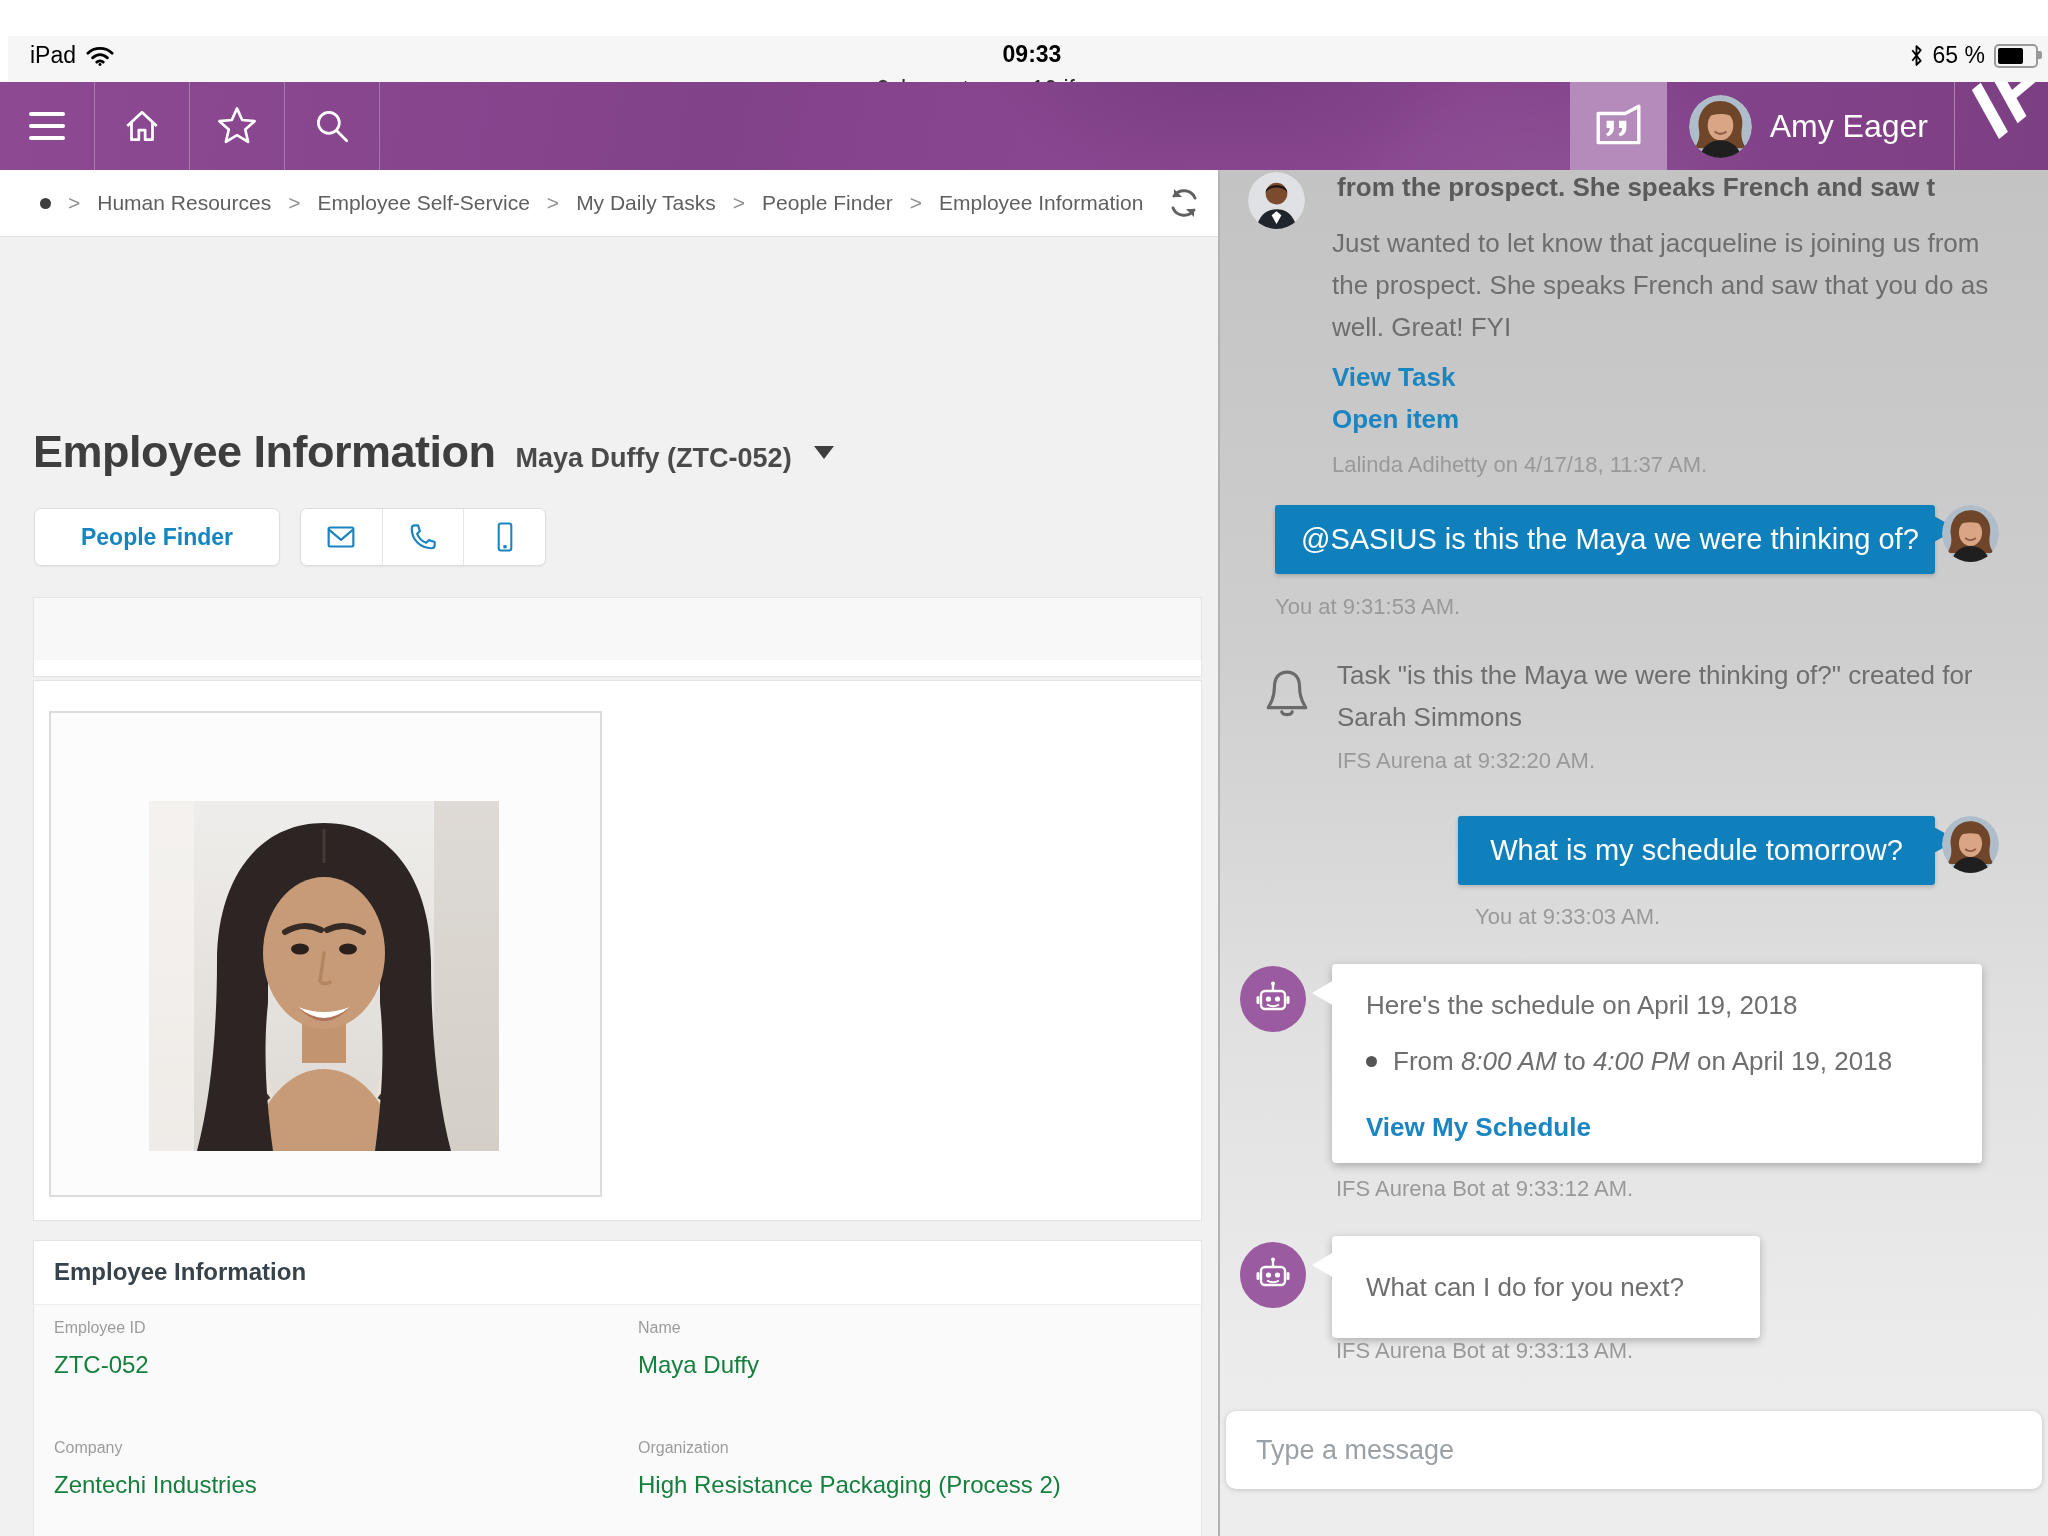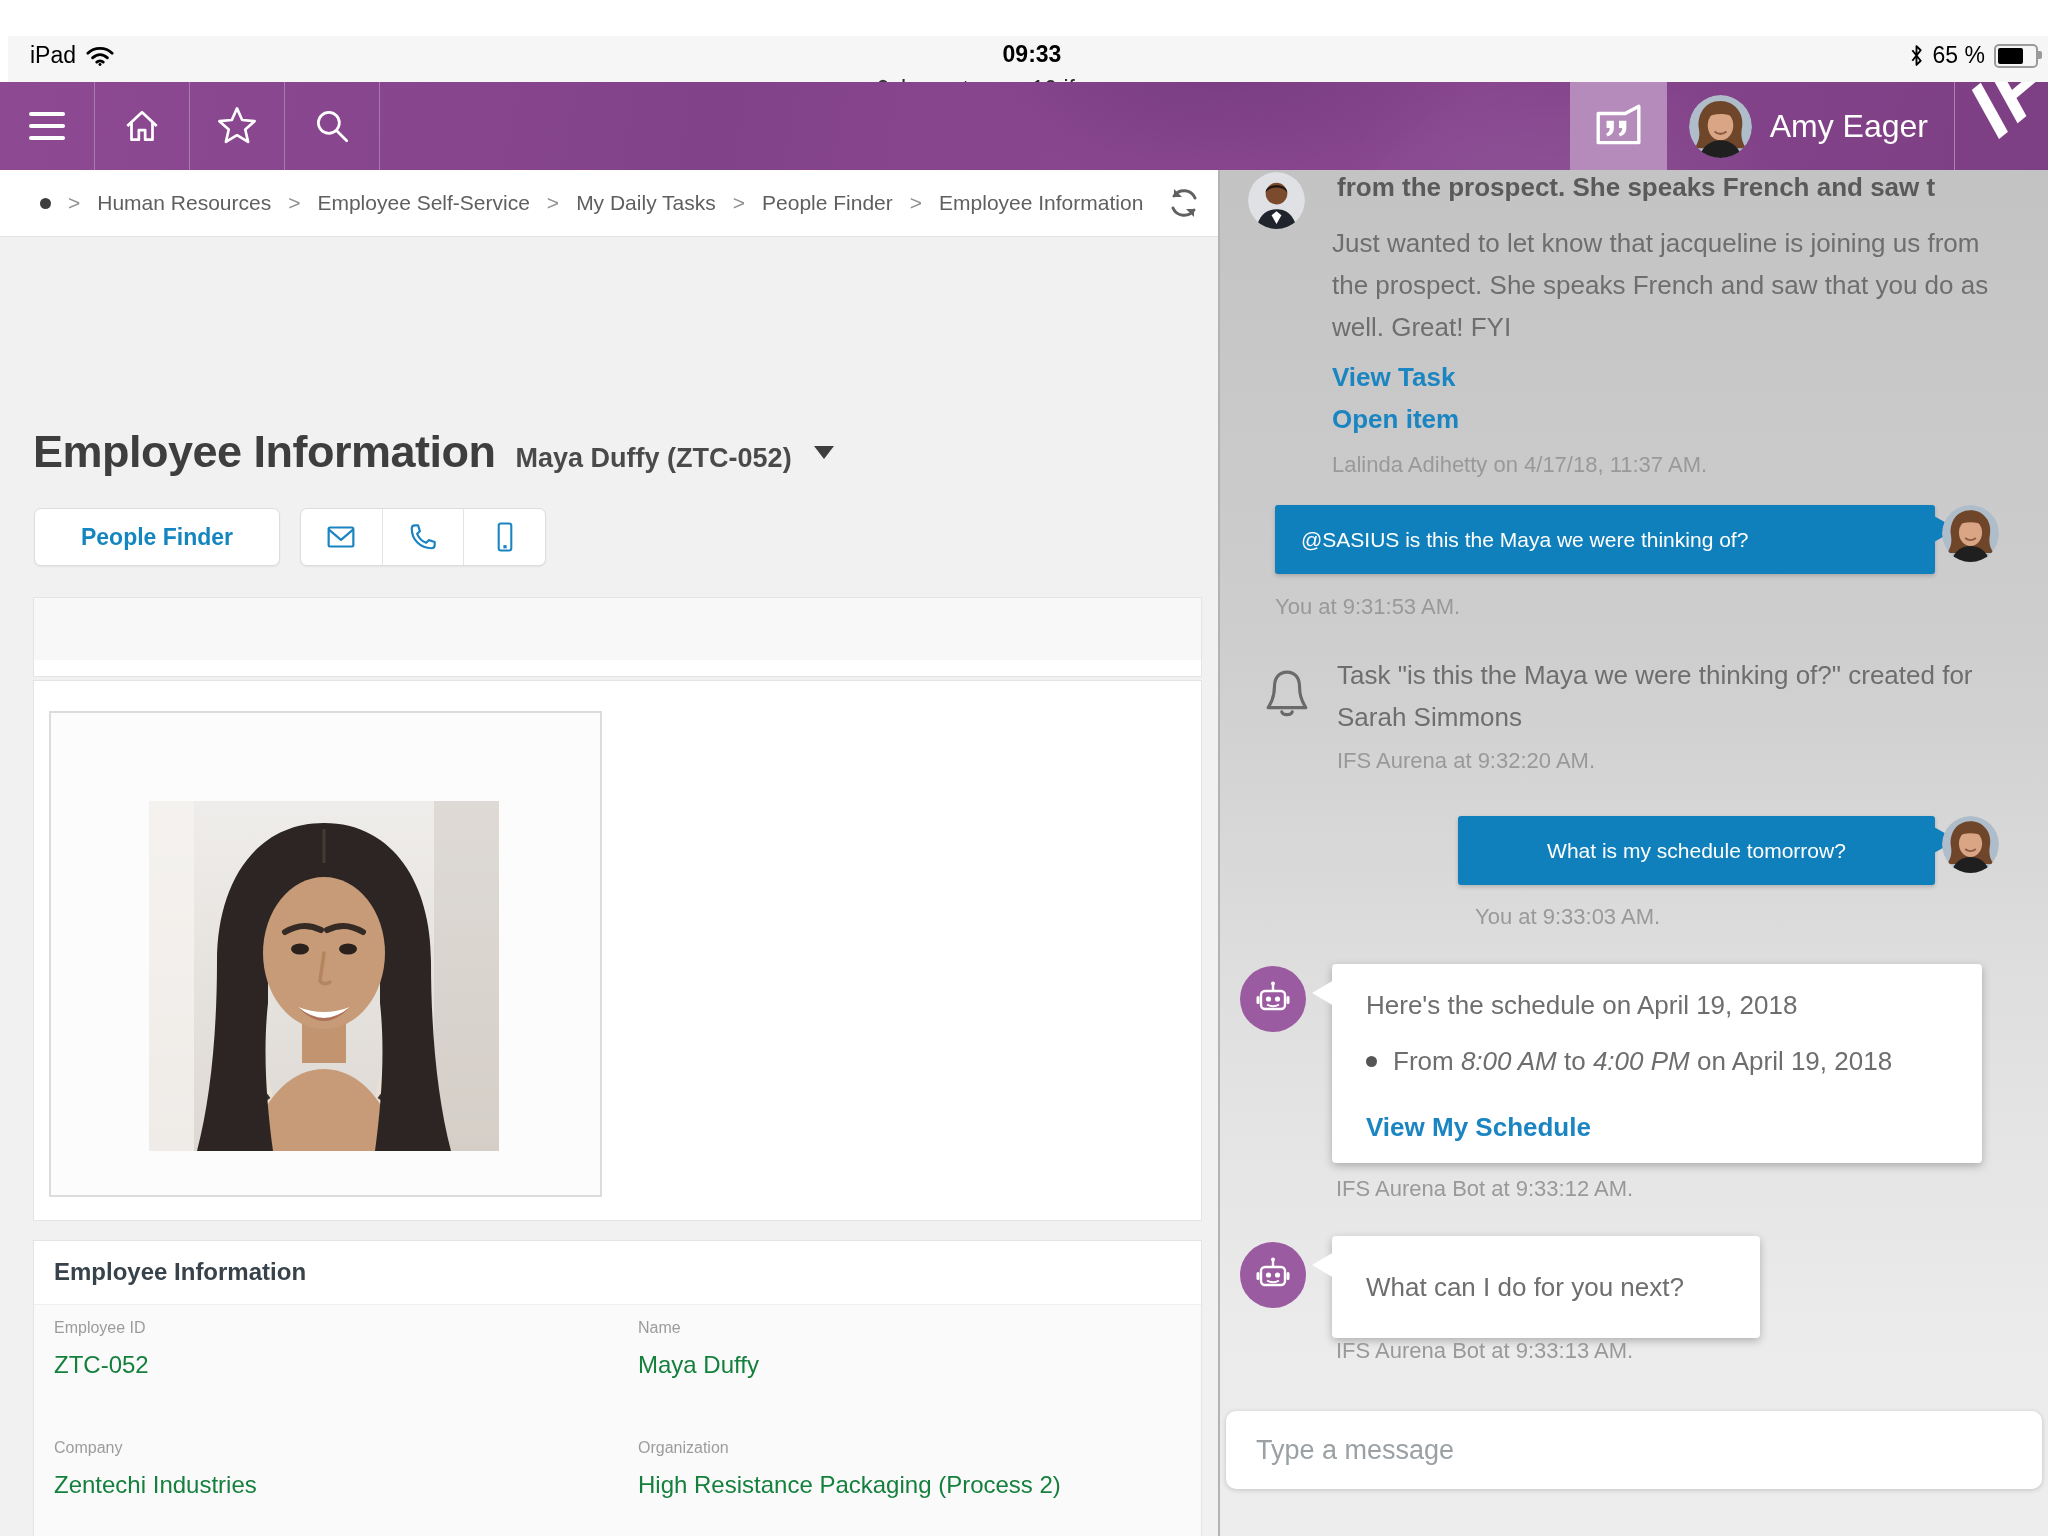--- a/index.html
+++ b/index.html
@@ -74,21 +74,21 @@
 
   
   .chat{position:absolute;left:1218px;top:170px;width:830px;height:1366px;border-left:2px solid #b3b3b3;box-sizing:border-box;overflow:hidden;
     background:linear-gradient(180deg,#c3c3c3,#cecece 35%,#e0e0e0 62%,#ebebeb 85%,#ededed);}
   .chat .abs{position:absolute;}
   .avatar-chat{width:57px;height:57px;border-radius:50%;overflow:hidden;}
   .msg-text{font-size:26px;line-height:42px;color:#6e6e6e;}
   .msg-trunc{font-weight:bold;color:#5a5a5a;white-space:nowrap;overflow:hidden;}
   .chat-link{display:block;font-size:26px;line-height:42px;font-weight:bold;color:#1b85c2;cursor:pointer;text-decoration:none;}
   .meta{font-size:22px;color:#999;line-height:30px;}
-  .bubble-out{position:absolute;height:69px;background:#1080bd;border-radius:3px;box-shadow:0 2px 4px rgba(0,0,0,.18);display:flex;align-items:center;color:#fff;font-size:21px;}
+  .bubble-out{position:absolute;height:69px;background:#1080bd;border-radius:3px;box-shadow:0 2px 4px rgba(0,0,0,.18);display:flex;align-items:center;color:#fff;font-size:29px;}
   .bubble-out:after{content:"";position:absolute;right:-22px;top:11px;border-style:solid;border-width:13px 0 13px 23px;border-color:transparent transparent transparent #1080bd;}
   .bubble-bot{position:absolute;background:#fff;border-radius:4px;box-shadow:0 3px 9px rgba(0,0,0,.25);}
   .bubble-bot:before{content:"";position:absolute;left:-20px;top:16px;border-style:solid;border-width:13px 22px 13px 0;border-color:transparent #fff transparent transparent;}
   .bot-avatar{width:66px;height:66px;border-radius:50%;background:#9b5ba0;display:flex;align-items:center;justify-content:center;}
   .bullet-row{display:flex;align-items:center;gap:16px;}
   .bullet-dot{width:11px;height:11px;border-radius:50%;background:#555;flex:0 0 auto;}
   .it{font-style:italic;}
   .chat-input{position:absolute;left:6px;top:1241px;width:816px;height:78px;background:#fff;border:none;border-radius:10px;box-shadow:0 1px 5px rgba(0,0,0,.18);
     font-family:"Liberation Sans",sans-serif;font-size:27px;color:#333;padding:0 0 0 30px;box-sizing:border-box;outline:none;}
   .chat-input::placeholder{color:#9aa0a3;}

